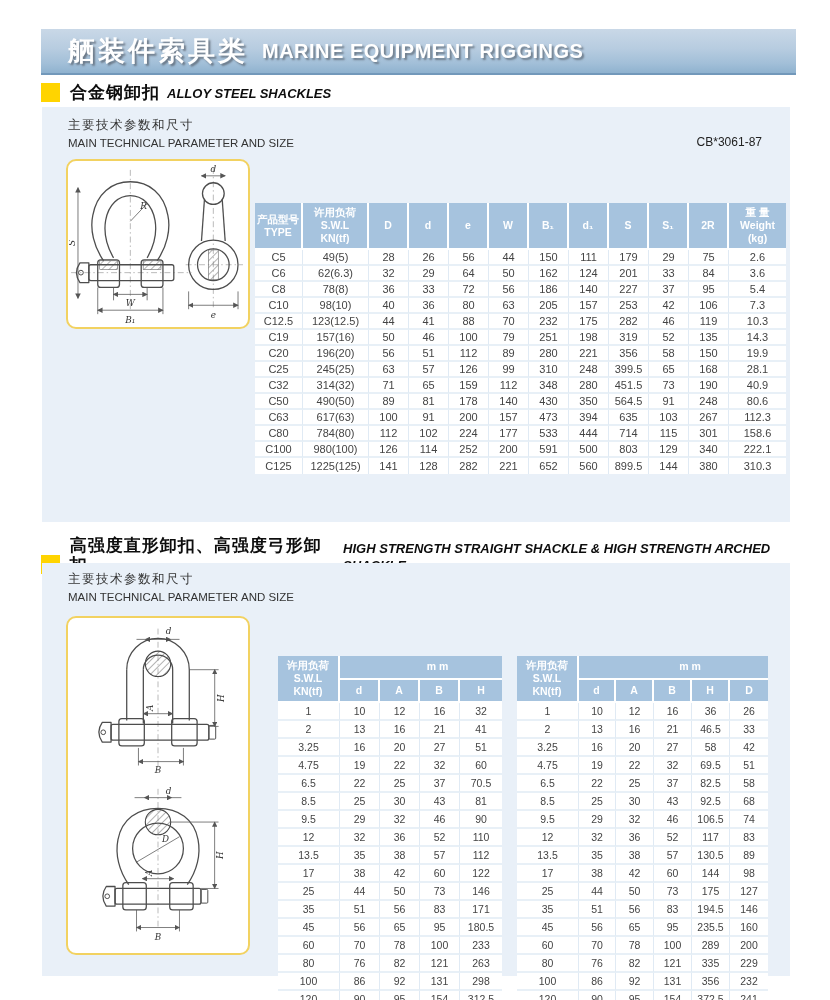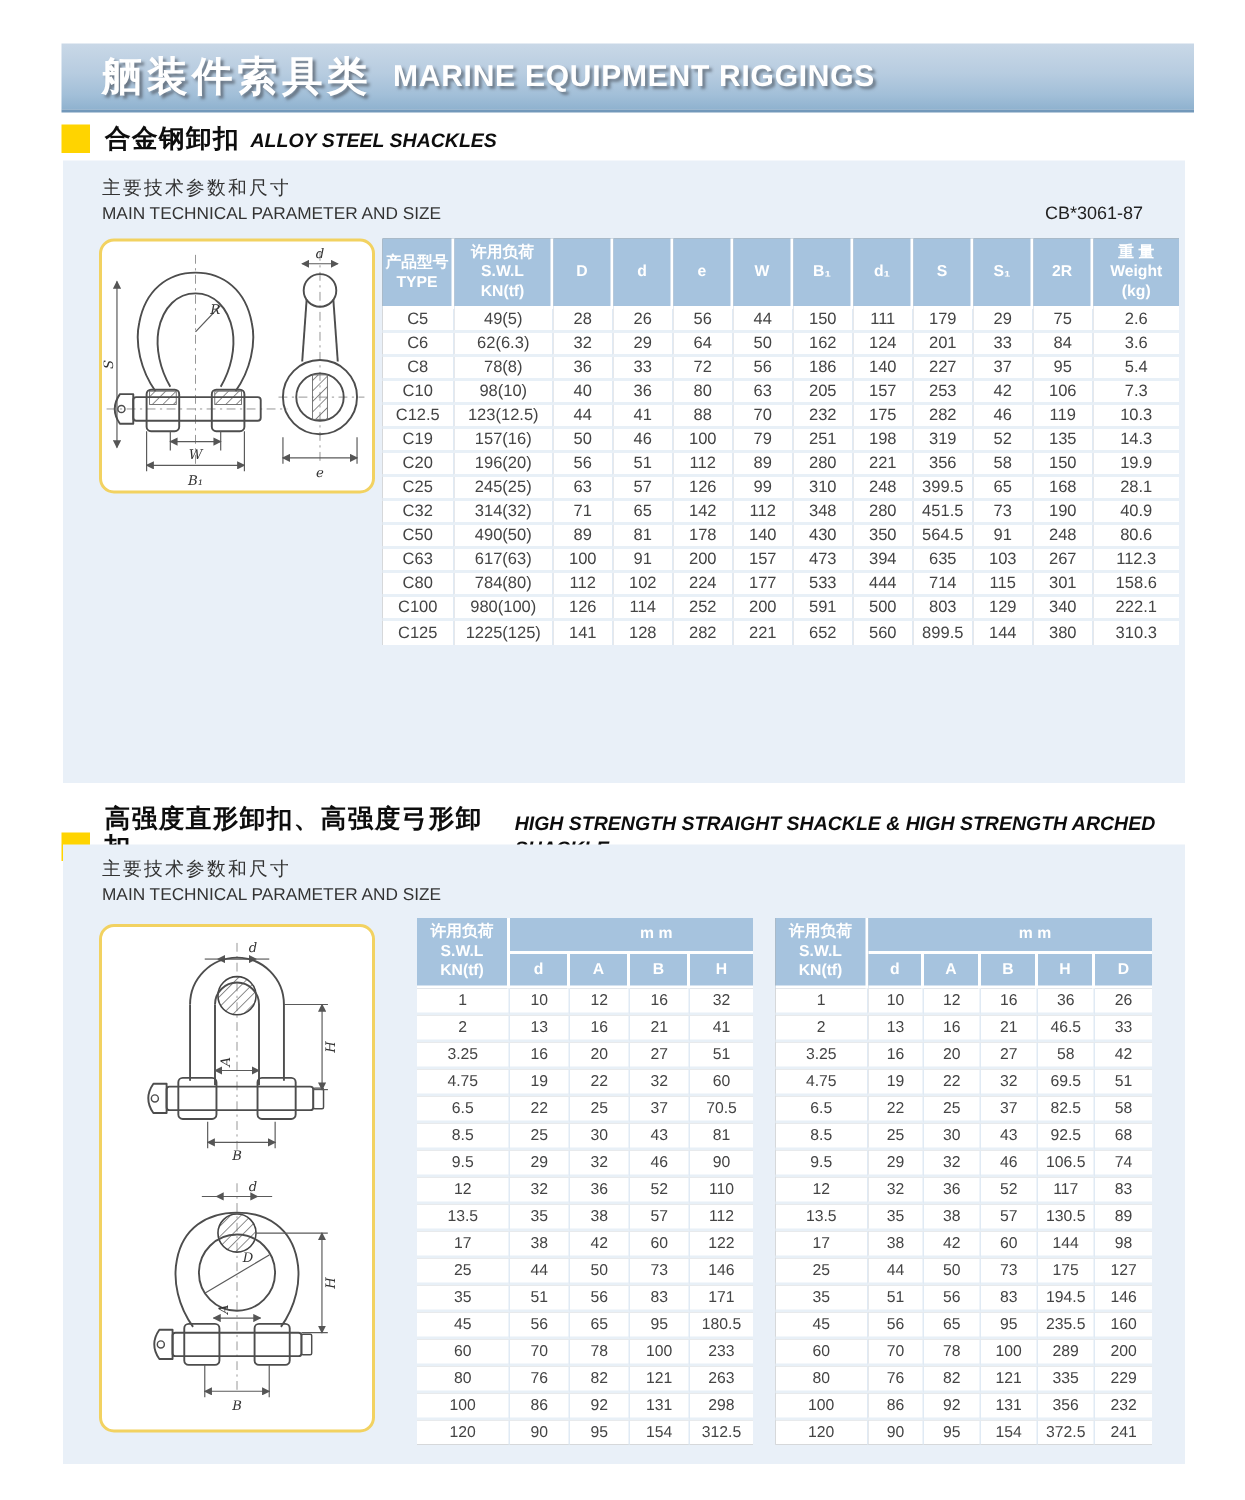--- a/index.html
+++ b/index.html
@@ -33,21 +33,21 @@
   .dbox { position:absolute; background:#fff; border:2px solid #f2d261; border-radius:10px; }
   .dbox1 { left:24px; top:52px; width:184px; height:170px; display:flex; align-items:center; justify-content:center; }
   .dbox2 { left:24px; top:53px; width:184px; height:339px; display:flex; flex-direction:column; align-items:center; justify-content:space-evenly; }
 
   svg .ln { fill:none; stroke:#4d4d4d; stroke-width:1.3; stroke-linejoin:round; }
   svg .thin { fill:none; stroke:#4d4d4d; stroke-width:1; }
   svg .dim { fill:none; stroke:#5a5a5a; stroke-width:.8; }
   svg .cl  { fill:none; stroke:#8a8a8a; stroke-width:.6; stroke-dasharray:6 3 1.5 3; }
   svg .lb  { font-family:"DejaVu Serif", serif; font-style:italic; font-size:9px; fill:#333; }
 
-  table.tbl { position:absolute; border-collapse:separate; border-spacing:0; table-layout:fixed; background:#737373; }
+  table.tbl { position:absolute; border-collapse:separate; border-spacing:0; table-layout:fixed; background:#be185d;margin-top:44px; }
   .tbl th { background:#a6c3de; color:#fff; font-weight:bold; font-size:10.5px; line-height:1.25;
     white-space:pre-line; text-align:center; vertical-align:middle;
     border-right:2px solid #fff; border-bottom:2px solid #fff; padding:3px 0; }
   .tbl tr th:last-child { border-right:none; }
   .tbl td { background:#fff; color:#444; font-size:11px; text-align:center; vertical-align:middle;
     border-right:1px solid #e0eaf4; border-bottom:2px solid #e8f0f7; padding:1px 0; height:16px; }
   .tbl tr td:last-child { border-right:none; }
   .tbl tbody tr:last-child td { border-bottom:none; }
 
   .t1 { left:213px; top:52px; width:531px; }
@@ -279,21 +279,21 @@
             <td>399.5</td>
             <td>65</td>
             <td>168</td>
             <td>28.1</td>
           </tr>
           <tr>
             <td>C32</td>
             <td>314(32)</td>
             <td>71</td>
             <td>65</td>
-            <td>142</td>
+            <td>159</td>
             <td>112</td>
             <td>348</td>
             <td>280</td>
             <td>451.5</td>
             <td>73</td>
             <td>190</td>
             <td>40.9</td>
           </tr>
           <tr>
             <td>C50</td>

